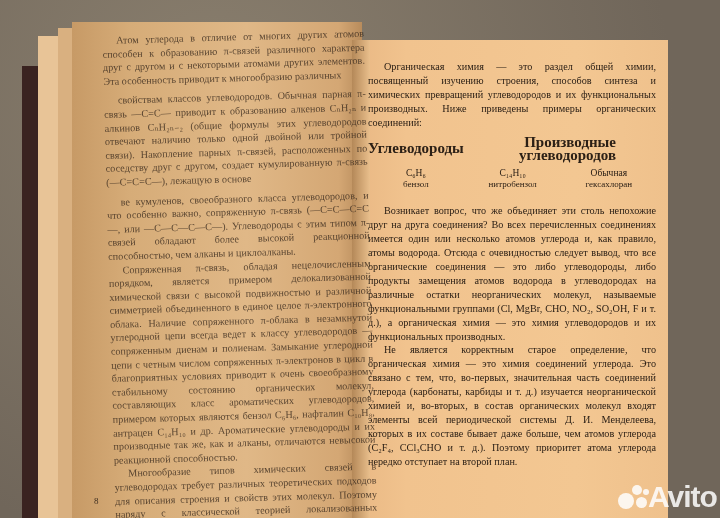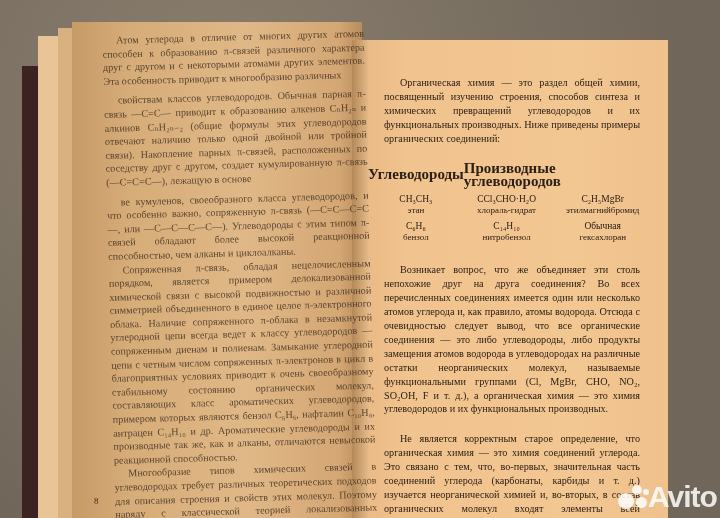--- a/index.html
+++ b/index.html
@@ -19,21 +19,21 @@
        background:linear-gradient(90deg,#eab985 0%,#f1c38e 15%,#f3c792 70%,#efc18c 100%);}
   .lp-text{position:absolute;left:102px;top:34px;width:262px;color:#3e2e20;
        font-size:10.2px;line-height:13.6px;text-align:justify;opacity:0.82;
        transform:rotate(-1.6deg);transform-origin:left top;}
   .lp-text p{margin:0;text-indent:14px;}
   .lp-text .formula{margin:6px 0 6px 0;}
   .lp-pagenum{position:absolute;left:94px;top:496px;font-size:9px;color:#3e2e20;}
   .rp-text{position:absolute;left:368px;top:60px;width:288px;color:#2c2016;
        font-size:10.2px;line-height:13.9px;}
   .rp-title{font-weight:bold;font-size:14.5px;text-align:center;margin:8px 0 12px 0;}
-  .rp-text p{margin:16px;text-indent:16px;text-align:justify;}
+  .rp-text p{margin:0;text-indent:16px;text-align:justify;}
   .ex-table{width:100%;border-collapse:collapse;margin:6px 0 10px 0;font-size:9.5px;}
   .ex-table th{font-weight:bold;text-align:left;padding:0 0 4px 0;font-size:15px;}
   .ex-table td{text-align:center;padding:1px 0 4px 0;line-height:11px;}
   .ex-table td .name{display:block;font-size:9px;}
   .avito{position:absolute;left:618px;top:480px;display:flex;align-items:center;opacity:0.85;}
   .avito-dots{position:relative;width:30px;height:28px;}
   .avito-dots span{position:absolute;border-radius:50%;background:#ffffff;}
   .avito-word{color:#ffffff;font-family:"Liberation Sans",sans-serif;font-size:30px;font-weight:bold;margin-left:0;letter-spacing:-1px;}
 </style>
 </head>
@@ -55,26 +55,21 @@
 
 </div>
 <div class="lp-pagenum">8</div>
 
 <div class="rp-text">
   <p>Органическая химия — это раздел общей химии, посвященный изучению строения, способов синтеза и химических превращений углеводородов и их функциональных производных. Ниже приведены примеры органических соединений:</p>
   <table class="ex-table">
     <tbody>
         <tr>
       <th>Углеводороды</th>
-      <th colspan="2" style="text-align:left;padding-right:40px">Производные углеводородов</th>
-    </tr>
-    <tr>
-      <td><span>CH₃CH₃</span><span class="name">этан</span></td>
-      <td><span>CCl₃CHO·H₂O</span><span class="name">хлораль-гидрат</span></td>
-      <td><span>C₂H₅MgBr</span><span class="name">этилмагнийбромид</span></td>
+      <th colspan="2" style="text-align:right;padding-right:40px">Производные углеводородов</th>
     </tr>
     <tr>
       <td><span>C₆H₆</span><span class="name">бензол</span></td>
       <td><span>C₁₄H₁₀</span><span class="name">нитробензол</span></td>
       <td><span>Обычная</span><span class="name">гексахлоран</span></td>
     </tr>
   </tbody>
     </table>
   <p>Возникает вопрос, что же объединяет эти столь непохожие друг на друга соединения? Во всех перечисленных соединениях имеется один или несколько атомов углерода и, как правило, атомы водорода. Отсюда с очевидностью следует вывод, что все органические соединения — это либо углеводороды, либо продукты замещения атомов водорода в углеводородах на различные остатки неорганических молекул, называемые функциональными группами (Cl, MgBr, CHO, NO₂, SO₂OH, F и т. д.), а органическая химия — это химия углеводородов и их функциональных производных.</p>
   <p>Не является корректным старое определение, что органическая химия — это химия соединений углерода. Это связано с тем, что, во-первых, значительная часть соединений углерода (карбонаты, карбиды и т. д.) изучается неорганической химией и, во-вторых, в состав органических молекул входят элементы всей периодической системы Д. И. Менделеева, которых в их составе бывает даже больше, чем атомов углерода (C₂F₄, CCl₃CHO и т. д.). Поэтому приоритет атома углерода нередко отступает на второй план.</p>

